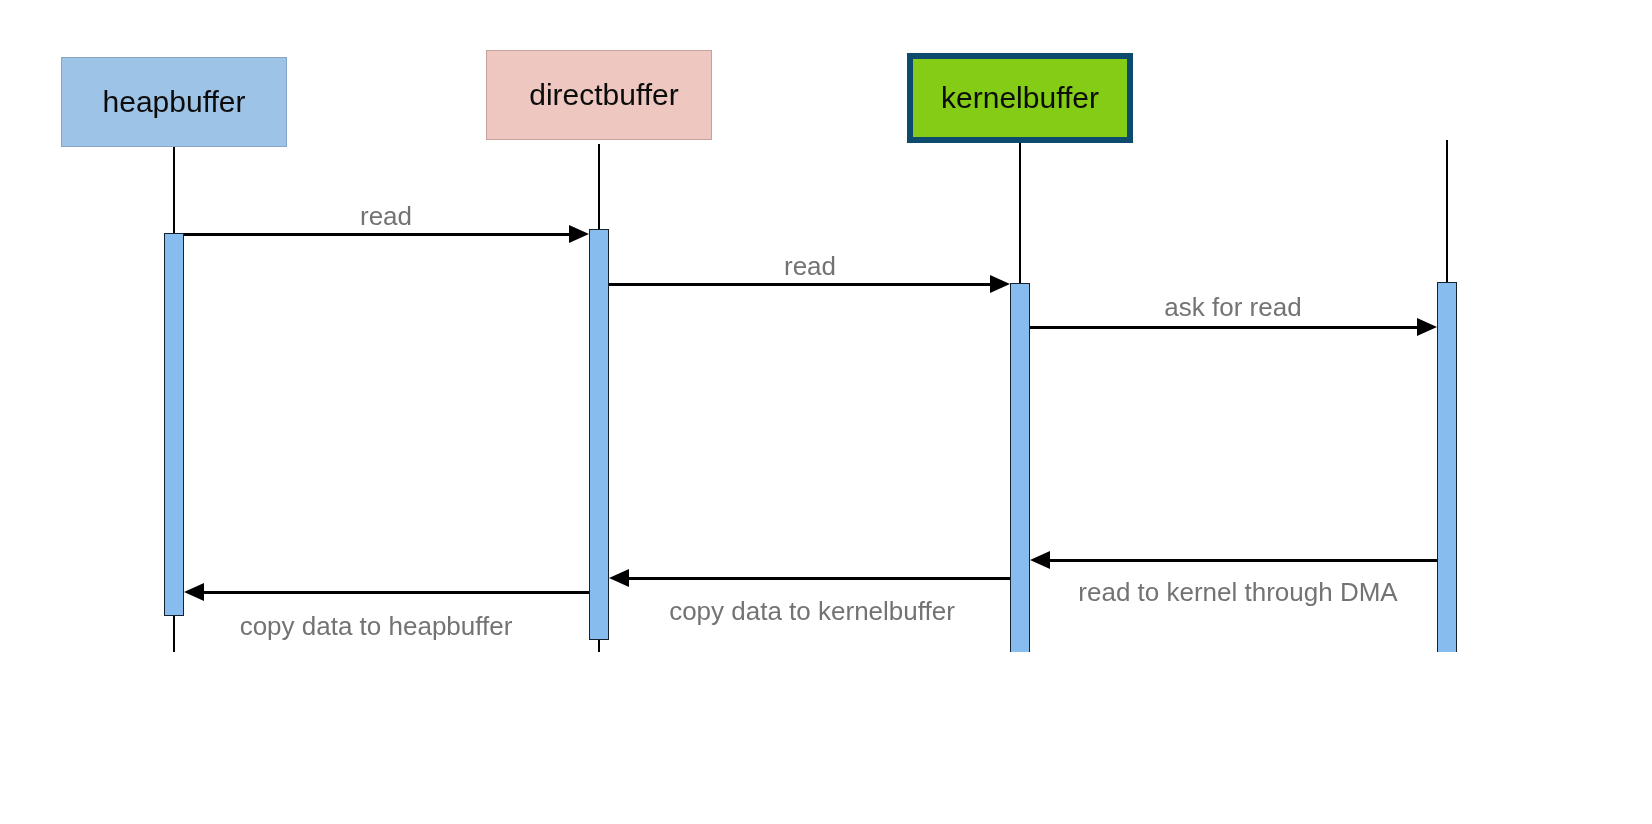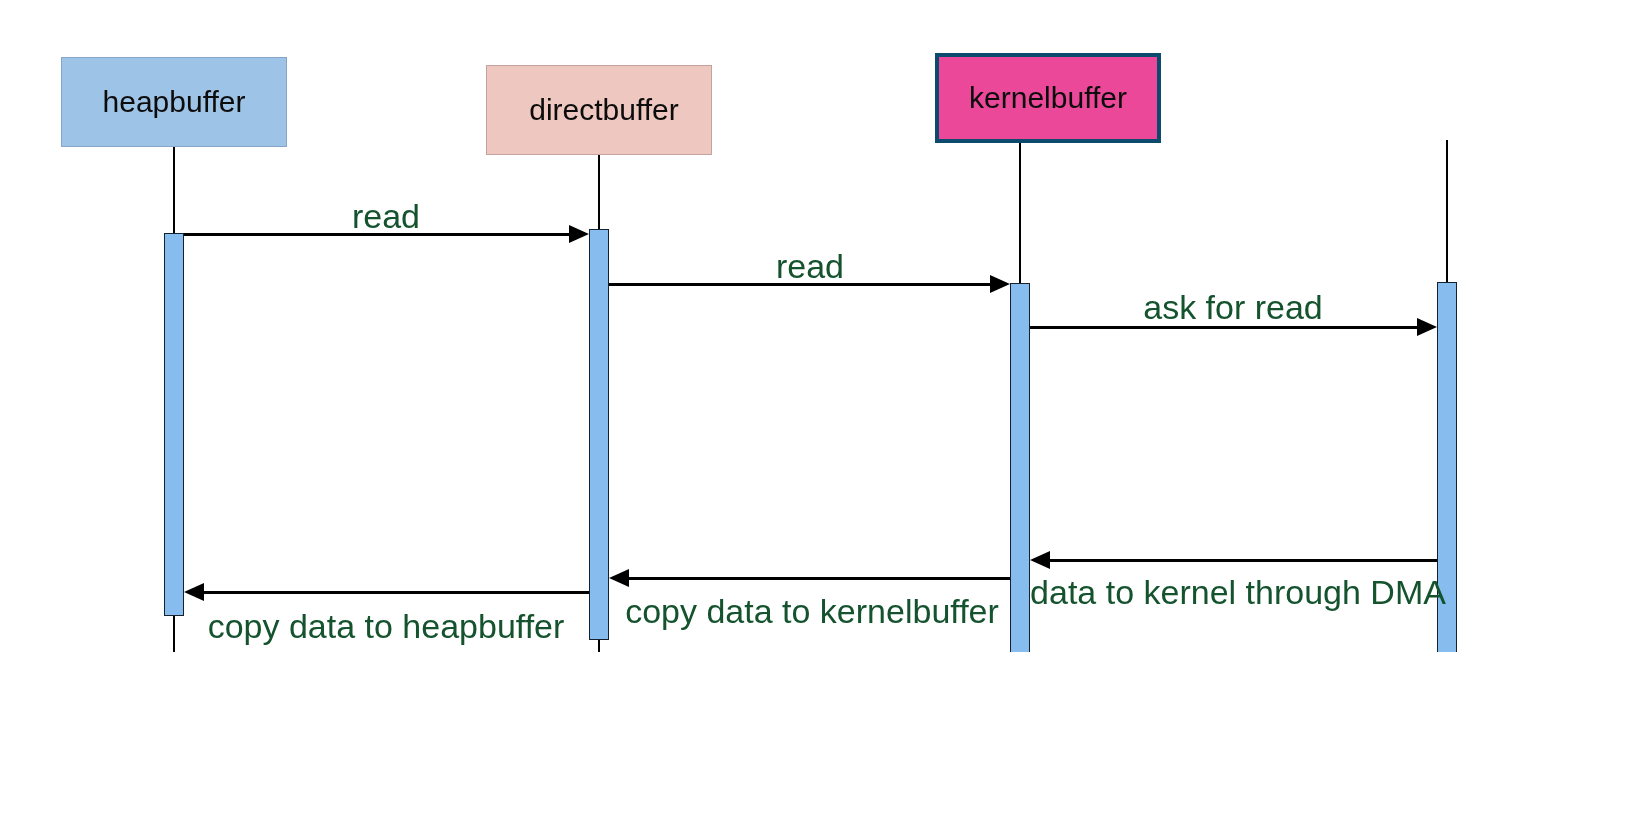--- a/index.html
+++ b/index.html
@@ -13,21 +13,21 @@
   }
   .actor-box{
     position:absolute;
     width:226px;height:90px;
     display:flex;align-items:center;justify-content:center;
     font-size:30px;color:#0c0c0c;
     box-sizing:border-box;
   }
   .actor-blue {background:#9dc3e6;border:1px solid #87a5c6;}
   .actor-pink {background:#edc7c0;border:1px solid #c5a29b;}
-  .actor-green{background:#ec4899;border:4px solid #0c4a6e;margin-left:28px;}
+  .actor-green{background:#84cc16;border:6px solid #0c4a6e;}
   .lifeline{
     position:absolute;
     width:1.5px;background:#000000;
   }
   .activation{
     position:absolute;
     width:20px;
     background:#86bdee;
     border:1px solid #16212e;
     box-sizing:border-box;
@@ -42,38 +42,38 @@
     position:absolute;top:0;width:0;height:0;
     border-top:9px solid transparent;
     border-bottom:9px solid transparent;
   }
   .arrow.dir-right .head{right:0;border-left:20px solid #000000;}
   .arrow.dir-left  .head{left:0;border-right:20px solid #000000;}
   .msg-label{
     position:absolute;
     transform:translateX(-50%);
     white-space:nowrap;
-    font-size:34px;color:#14532d;
+    font-size:26px;color:#737373;
     line-height:33px;
   }
 </style>
 </head>
 <body>
 
 <div id="canvas">
 
   <div class="lifeline" style="left:173px;top:147px;height:597px;"></div>
   <div class="lifeline" style="left:598px;top:144px;height:594px;"></div>
   <div class="lifeline" style="left:1019px;top:143px;height:598px;"></div>
   <div class="lifeline" style="left:1446px;top:140px;height:601px;"></div>
 
   <div class="actor-box actor-blue" style="left:61px;top:57px;">
     <span>heapbuffer</span>
   </div>
-  <div class="actor-box actor-pink" style="left:486px;top:65px;padding-left:10px;">
+  <div class="actor-box actor-pink" style="left:486px;top:50px;padding-left:10px;">
     <span>directbuffer</span>
   </div>
   <div class="actor-box actor-green" style="left:907px;top:53px;">
     <span>kernelbuffer</span>
   </div>
 
   <div class="activation" style="left:164px;top:233px;height:383px;"></div>
   <div class="activation" style="left:589px;top:229px;height:411px;"></div>
   <div class="activation" style="left:1010px;top:283px;height:458px;"></div>
   <div class="activation" style="left:1437px;top:282px;height:459px;"></div>
@@ -99,17 +99,17 @@
     <div class="head"></div>
   </div>
   <div class="arrow dir-left" style="left:184px;top:583px;width:405px;">
     <div class="shaft"></div>
     <div class="head"></div>
   </div>
 
   <div class="msg-label" style="left:386px;top:200px;">read</div>
   <div class="msg-label" style="left:810px;top:250px;">read</div>
   <div class="msg-label" style="left:1233px;top:291px;">ask for read</div>
-  <div class="msg-label" style="left:1238px;top:576px;">data to kernel through DMA</div>
+  <div class="msg-label" style="left:1238px;top:576px;">read to kernel through DMA</div>
   <div class="msg-label" style="left:812px;top:595px;">copy data to kernelbuffer</div>
-  <div class="msg-label" style="left:386px;top:610px;">copy data to heapbuffer</div>
+  <div class="msg-label" style="left:376px;top:610px;">copy data to heapbuffer</div>
 
 </div>
 
 </body></html>

